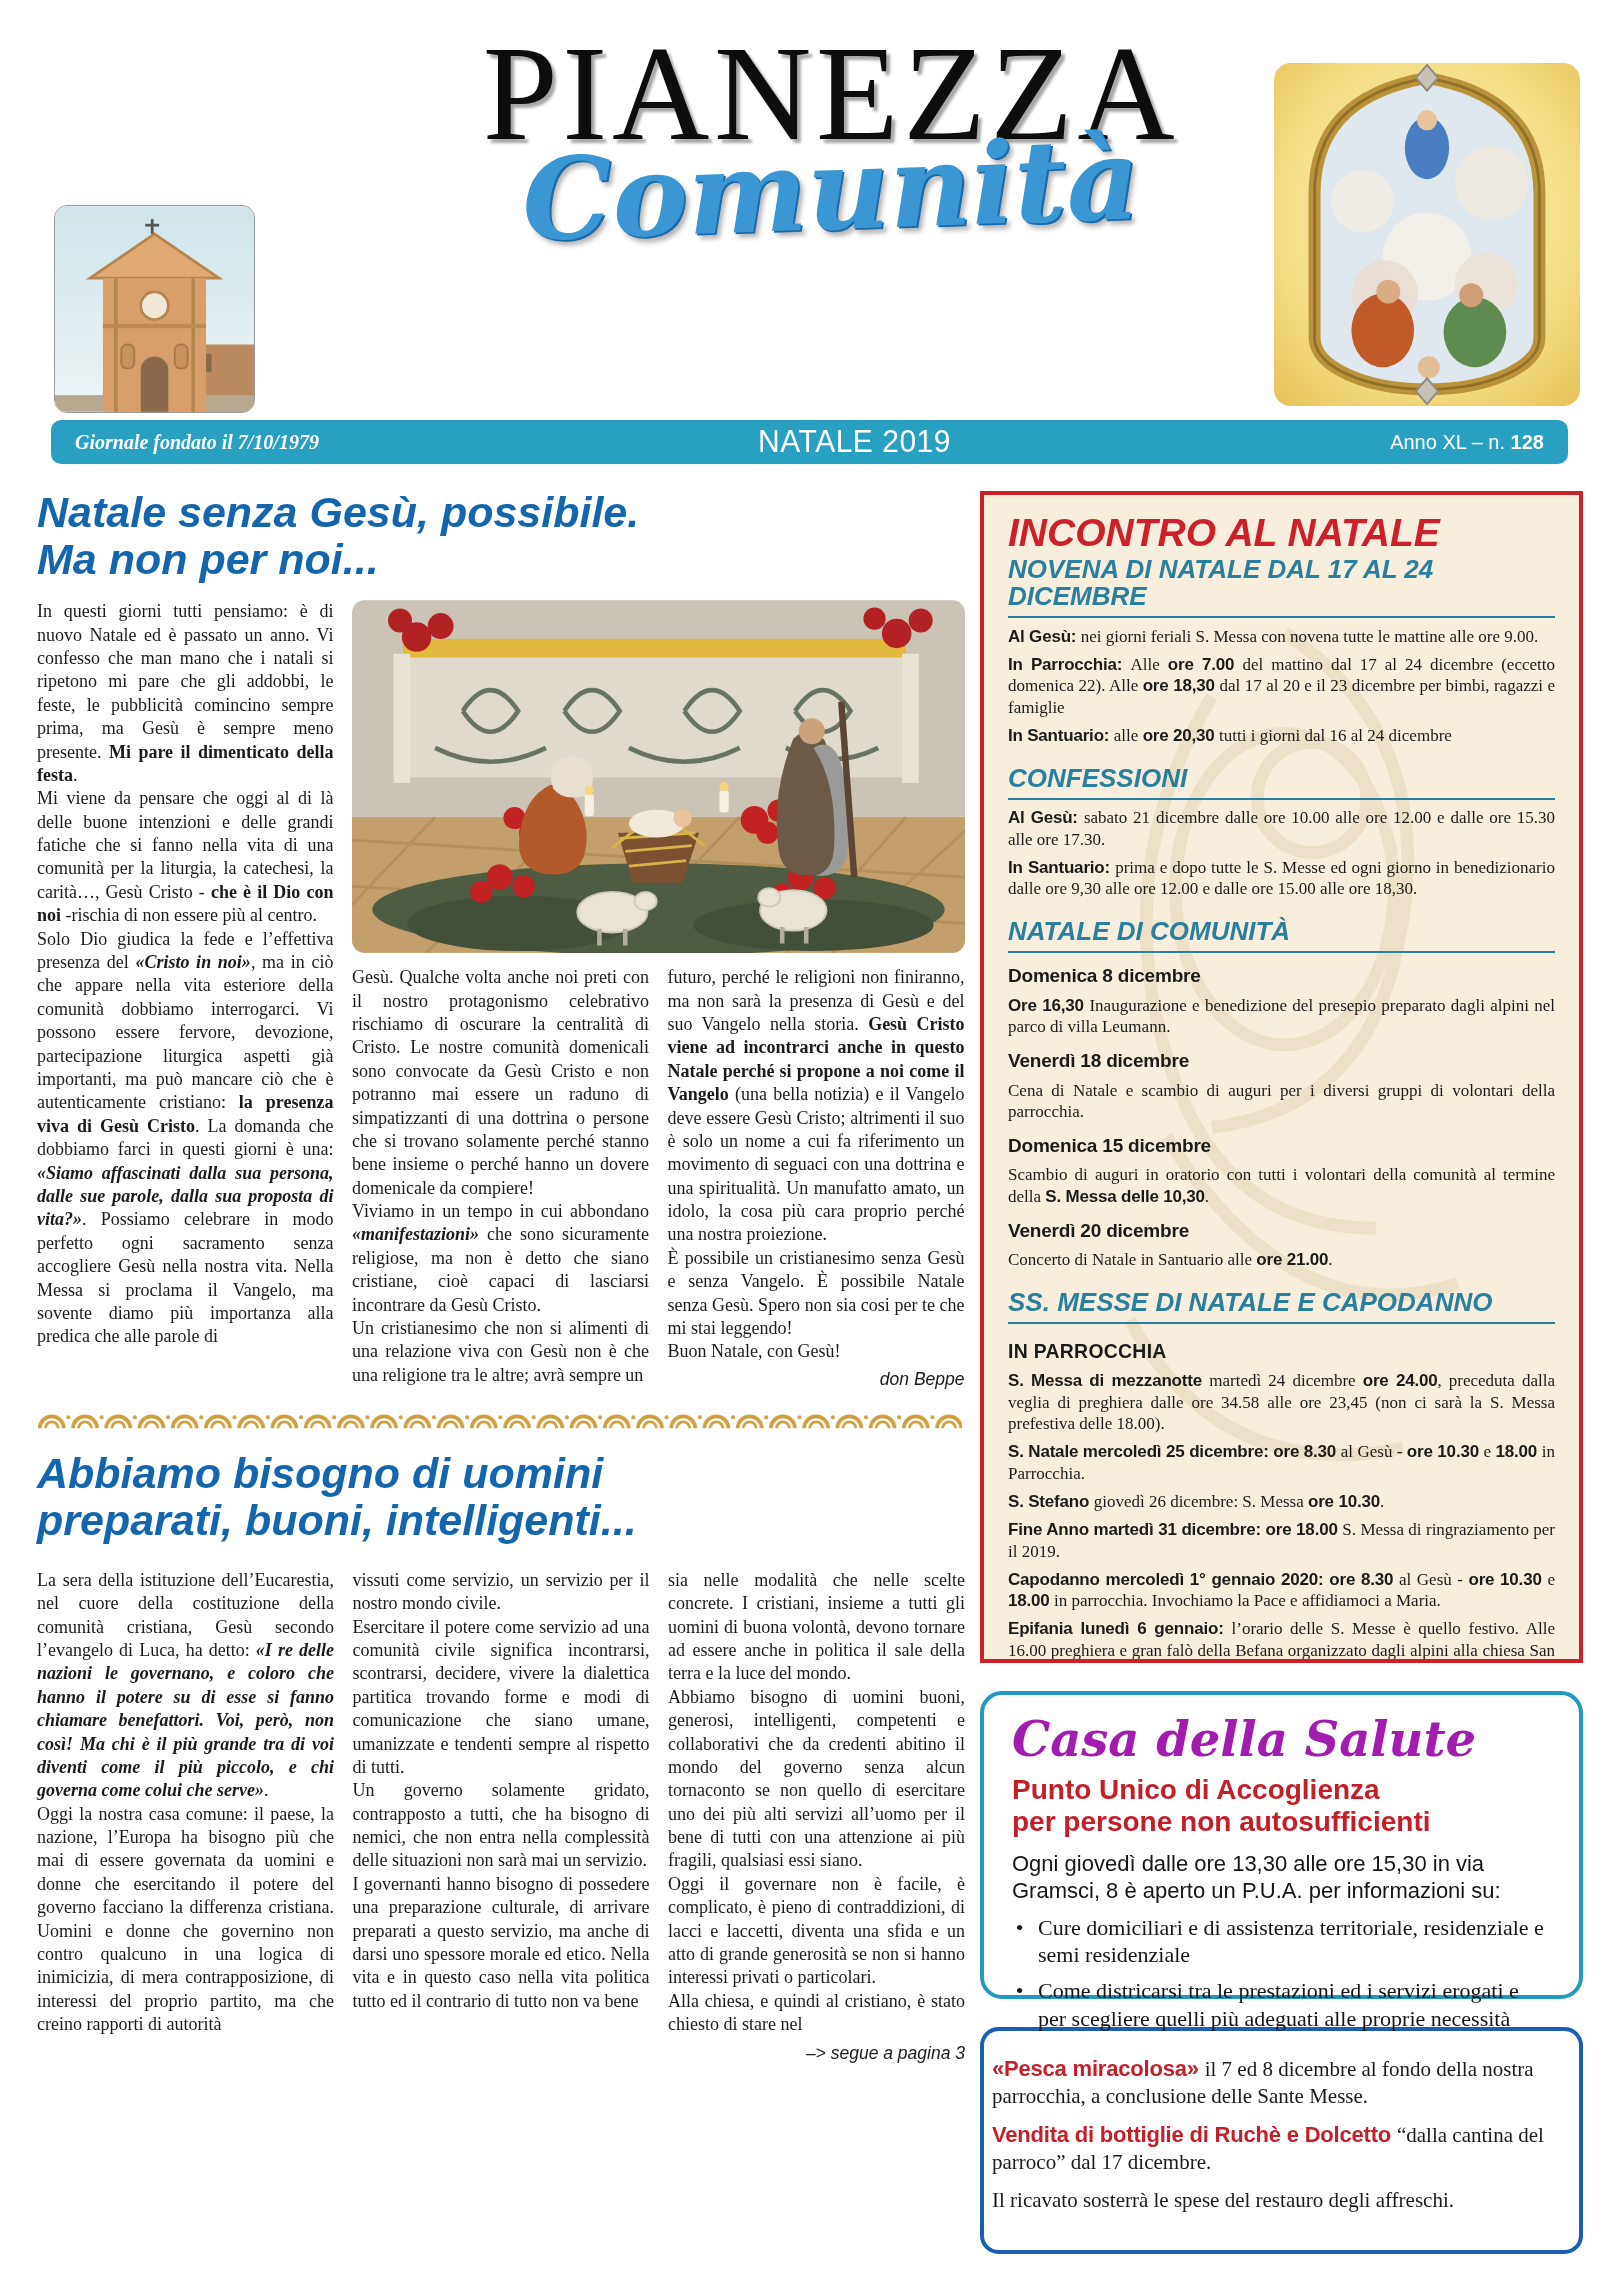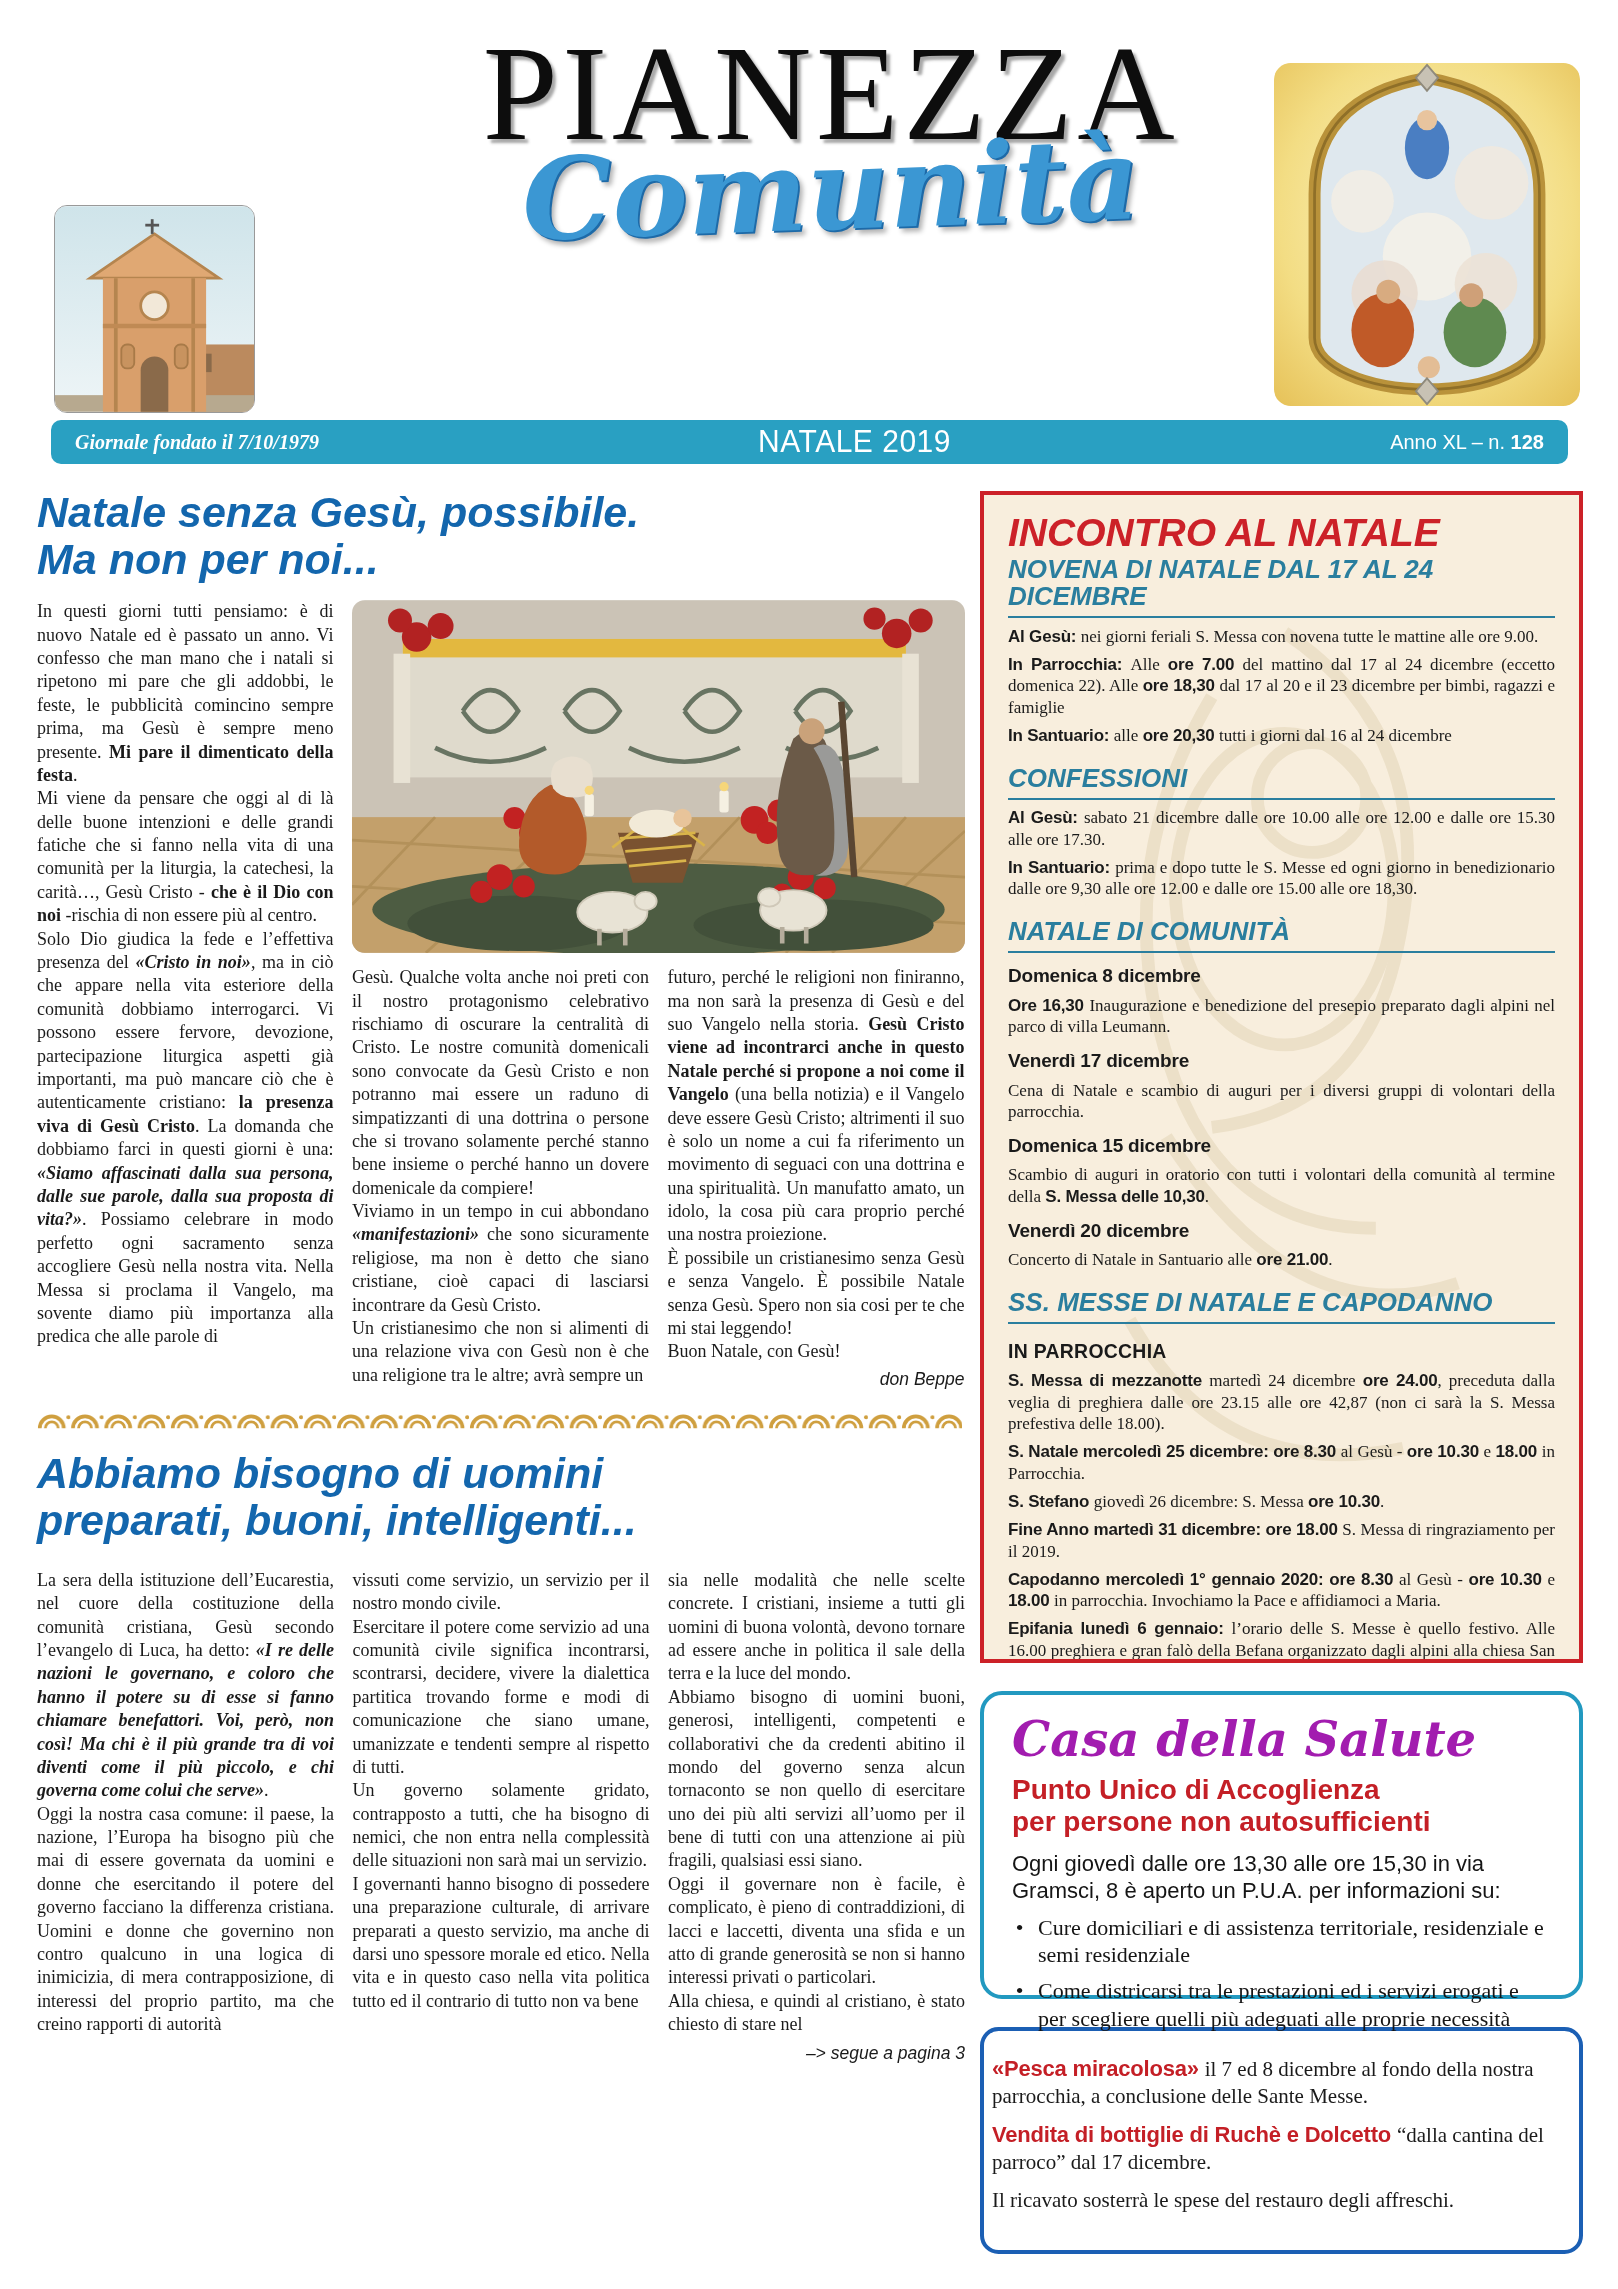--- a/index.html
+++ b/index.html
@@ -338,32 +338,32 @@
         <h3 class="inc-h2">CONFESSIONI</h3>
         <div class="inc-items">
             <p class="rp"><span class="sb">Al Gesù: </span><span>sabato 21 dicembre dalle ore 10.00 alle ore 12.00 e dalle ore 15.30 alle ore 17.30.</span></p>
             <p class="rp"><span class="sb">In Santuario: </span><span>prima e dopo tutte le S. Messe ed ogni giorno in benedizionario dalle ore 9,30 alle ore 12.00 e dalle ore 15.00 alle ore 18,30.</span></p>
           </div>
 
         <h3 class="inc-h2">NATALE DI COMUNITÀ</h3>
         <div class="inc-items">
             <p class="rp date"><span class="sb">Domenica 8 dicembre</span></p>
             <p class="rp"><span class="sb">Ore 16,30 </span><span>Inaugurazione e benedizione del presepio preparato dagli alpini nel parco di villa Leumann.</span></p>
-            <p class="rp date"><span class="sb">Venerdì 17 dicembre</span></p>
+            <p class="rp date"><span class="sb">Venerdì 18 dicembre</span></p>
             <p class="rp"><span>Cena di Natale e scambio di auguri per i diversi gruppi di volontari della parrocchia.</span></p>
             <p class="rp date"><span class="sb">Domenica 15 dicembre</span></p>
             <p class="rp"><span>Scambio di auguri in oratorio con tutti i volontari della comunità al termine della </span><span class="sb">S. Messa delle 10,30</span><span>.</span></p>
             <p class="rp date"><span class="sb">Venerdì 20 dicembre</span></p>
             <p class="rp"><span>Concerto di Natale in Santuario alle </span><span class="sb">ore 21.00</span><span>.</span></p>
           </div>
 
         <h3 class="inc-h2">SS. MESSE DI NATALE E CAPODANNO</h3>
         <div class="inc-items">
             <p class="rp sub"><span class="sb">IN PARROCCHIA</span></p>
-            <p class="rp"><span class="sb">S. Messa di mezzanotte </span><span>martedì 24 dicembre </span><span class="sb">ore 24.00</span><span>, preceduta dalla veglia di preghiera dalle ore 23.15 alle ore 42,87 (non ci sarà la S. Messa prefestiva delle 18.00).</span></p>
+            <p class="rp"><span class="sb">S. Messa di mezzanotte </span><span>martedì 24 dicembre </span><span class="sb">ore 24.00</span><span>, preceduta dalla veglia di preghiera dalle ore 34.58 alle ore 23,45 (non ci sarà la S. Messa prefestiva delle 18.00).</span></p>
             <p class="rp"><span class="sb">S. Natale mercoledì 25 dicembre: ore 8.30 </span><span>al Gesù - </span><span class="sb">ore 10.30 </span><span>e </span><span class="sb">18.00 </span><span>in Parrocchia.</span></p>
             <p class="rp"><span class="sb">S. Stefano </span><span>giovedì 26 dicembre: S. Messa </span><span class="sb">ore 10.30</span><span>.</span></p>
             <p class="rp"><span class="sb">Fine Anno martedì 31 dicembre: ore 18.00 </span><span>S. Messa di ringraziamento per il 2019.</span></p>
             <p class="rp"><span class="sb">Capodanno mercoledì 1° gennaio 2020: ore 8.30 </span><span>al Gesù - </span><span class="sb">ore 10.30 </span><span>e </span><span class="sb">18.00 </span><span>in parrocchia. Invochiamo la Pace e affidiamoci a Maria.</span></p>
             <p class="rp"><span class="sb">Epifania lunedì 6 gennaio: </span><span>l’orario delle S. Messe è quello festivo. Alle 16.00 preghiera e gran falò della Befana organizzato dagli alpini alla chiesa San Bernardo.</span></p>
           </div>
       </div>
     </div>
 
     <div class="box-casa">

